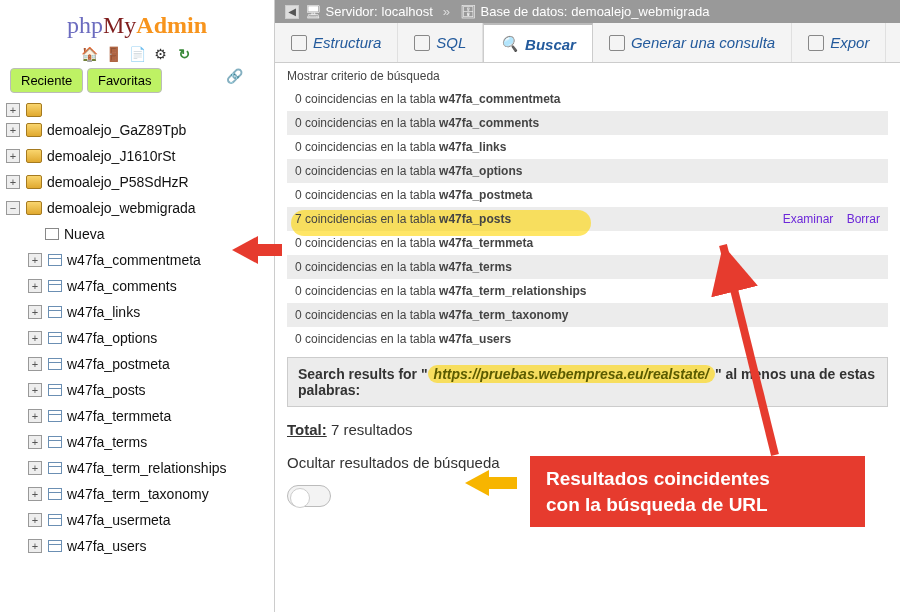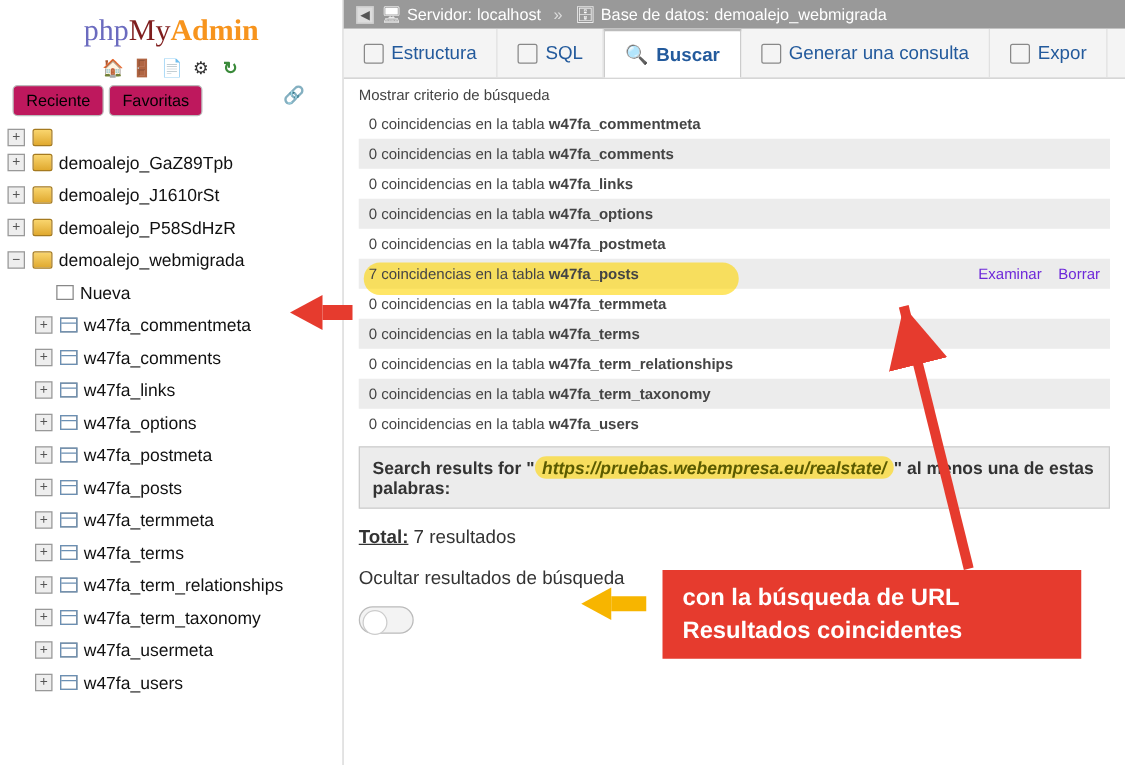--- a/index.html
+++ b/index.html
@@ -39,21 +39,21 @@
   .mini-icons span {
     display: inline-block;
     width: 16px;
     height: 16px;
     margin: 0 2px;
     font-size: 14px;
     vertical-align: middle;
   }
   .tabbtns { margin: 4px 10px 10px 10px; }
   .tabbtns button {
-    background: #be185d;
+    background: #bef264;
     border: 1px solid #bbb;
     border-radius: 4px;
     padding: 4px 10px;
     font-size: 13px;
     cursor: pointer;
   }
   .link-icon {
     float: right;
     margin-right: 20px;
     font-size: 14px;
@@ -142,20 +142,21 @@
   }
   .tab {
     display: flex;
     align-items: center;
     gap: 6px;
     padding: 0 16px;
     color: #235a9c;
     font-size: 15px;
     cursor: pointer;
     border-right: 1px solid #e0e0e0;
+    font-style: italic;
   }
   .tab.active {
     background: #fff;
     border-top: 2px solid #bbb;
     border-left: 1px solid #ccc;
     border-right: 1px solid #ccc;
     font-weight: bold;
     margin-bottom: -1px;
   }
   .tabicon {
@@ -470,22 +471,22 @@
       <span>7 resultados</span>
     </div>
 
     <div class="hidecrit">Ocultar resultados de búsqueda</div>
 
     <div class="pill"></div>
   </div>
 
   <div class="yellow-arrow"></div>
   <div class="callout">
+    <div>Resultados coincidentes</div>
     <div>con la búsqueda de URL</div>
-    <div>Resultados coincidentes</div>
   </div>
   <svg class="diag" style="left:0;top:0;" width="625" height="612">
     <defs>
       <marker id="ah" markerWidth="8" markerHeight="8" refX="6" refY="3" orient="auto">
         <path d="M0,0 L6,3 L0,6 Z" fill="#e63b2e"></path>
       </marker>
     </defs>
     <line x1="500" y1="455" x2="448" y2="245" stroke="#e63b2e" stroke-width="8" marker-end="url(#ah)"></line>
   </svg>
 </div>

